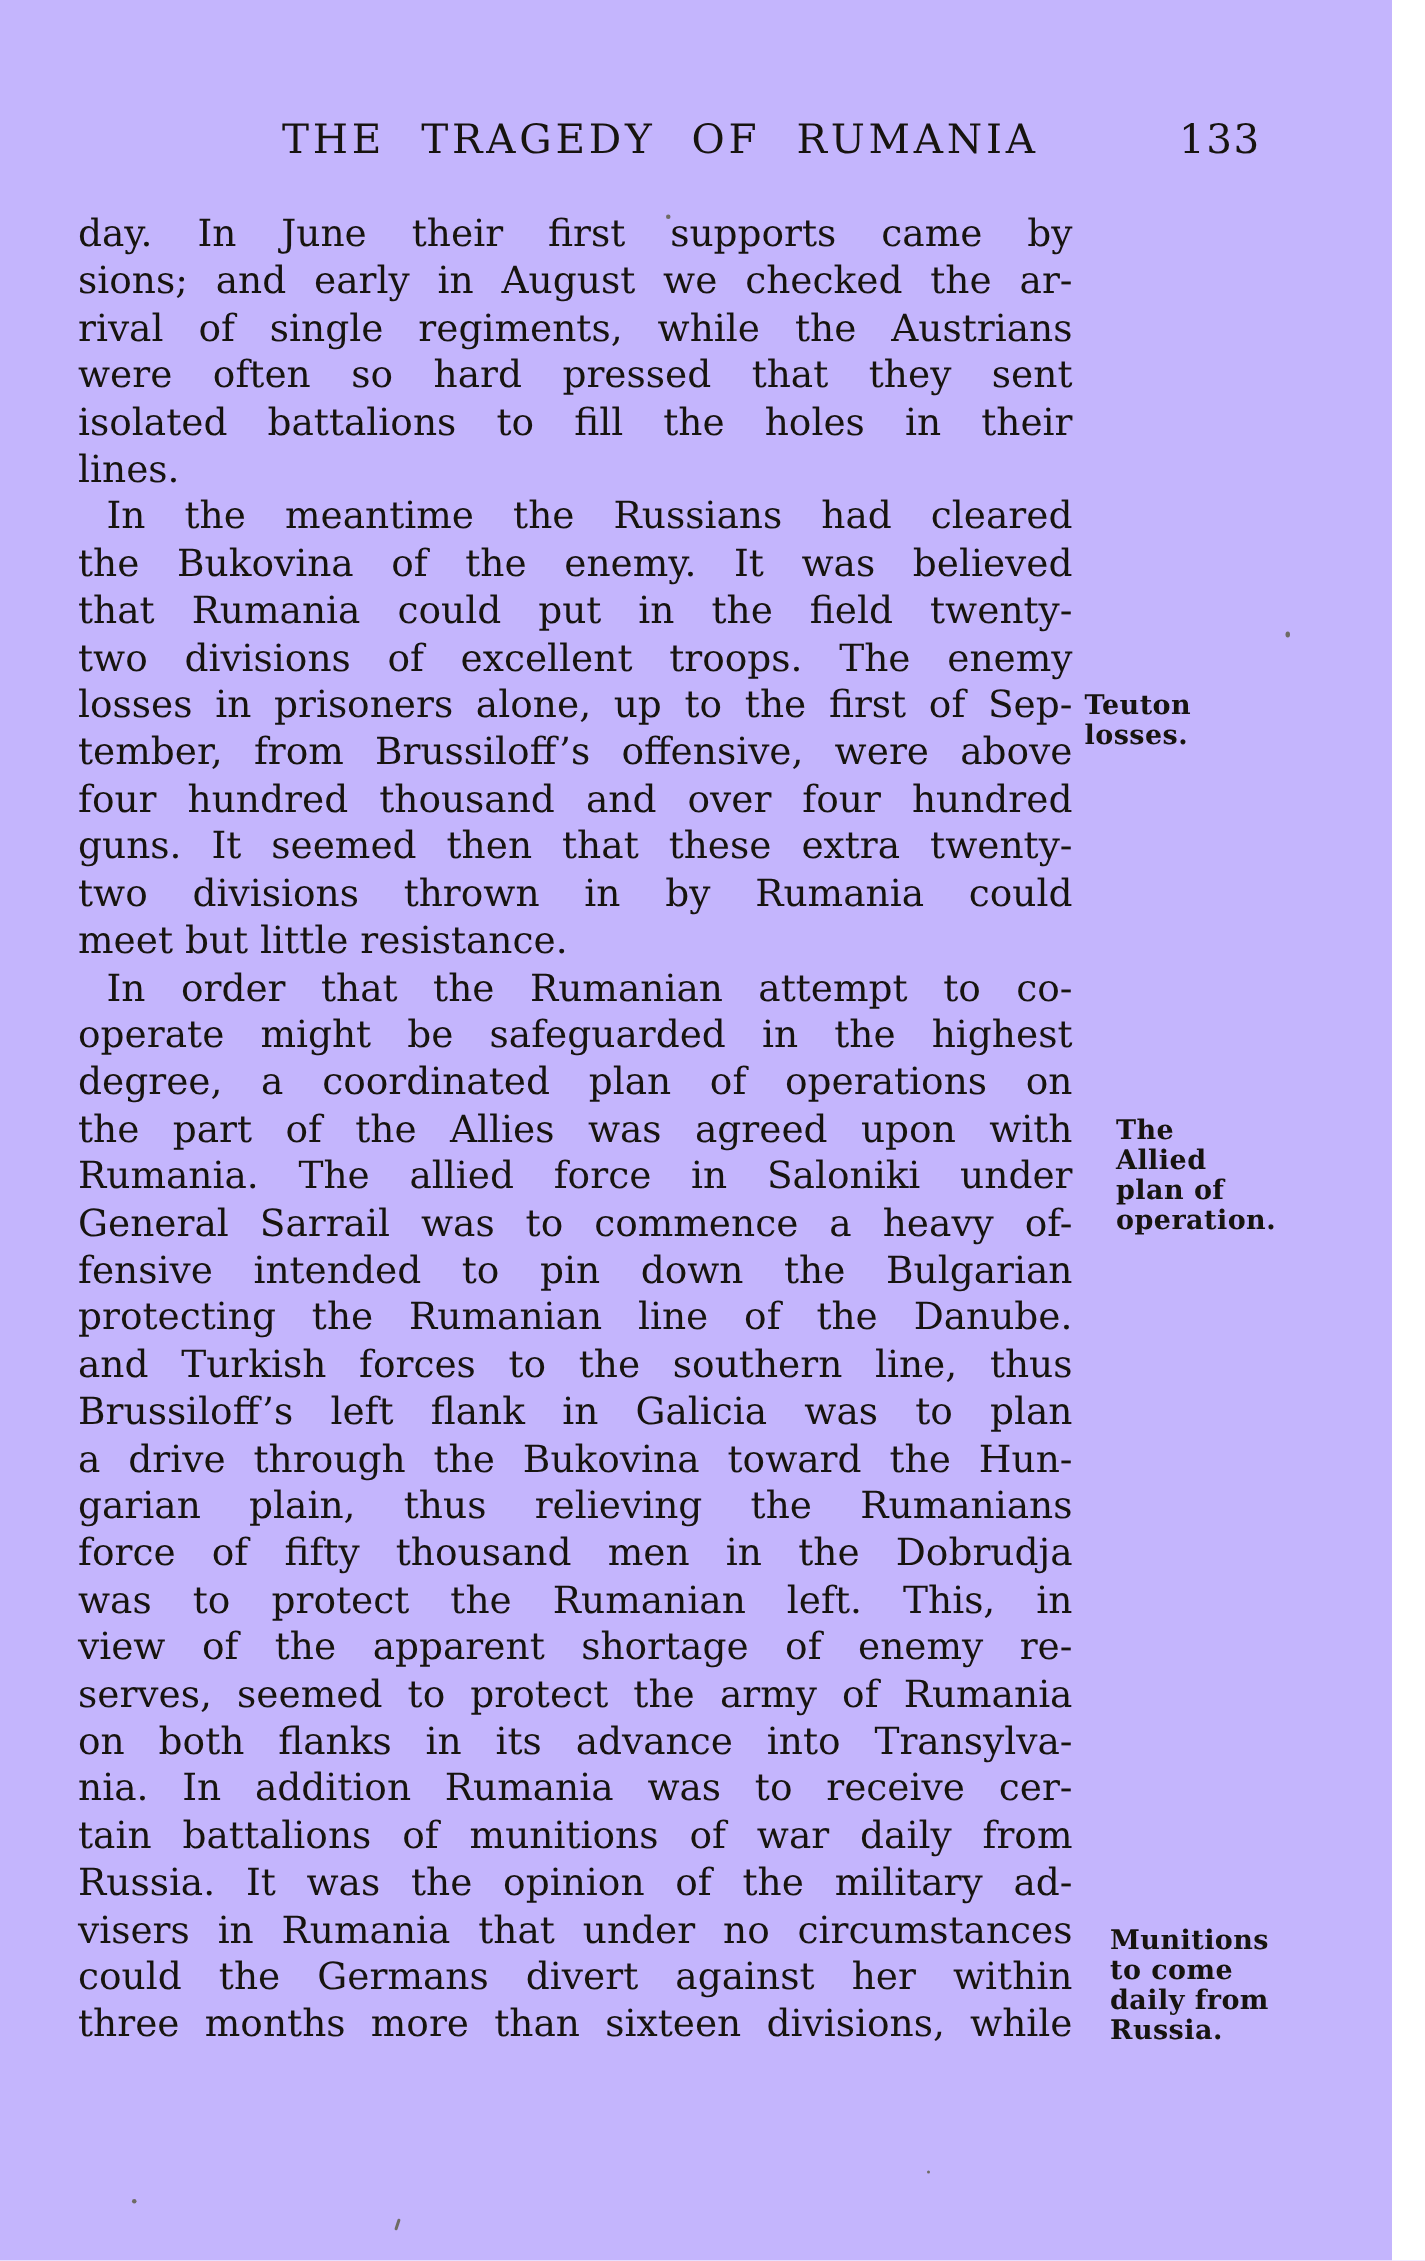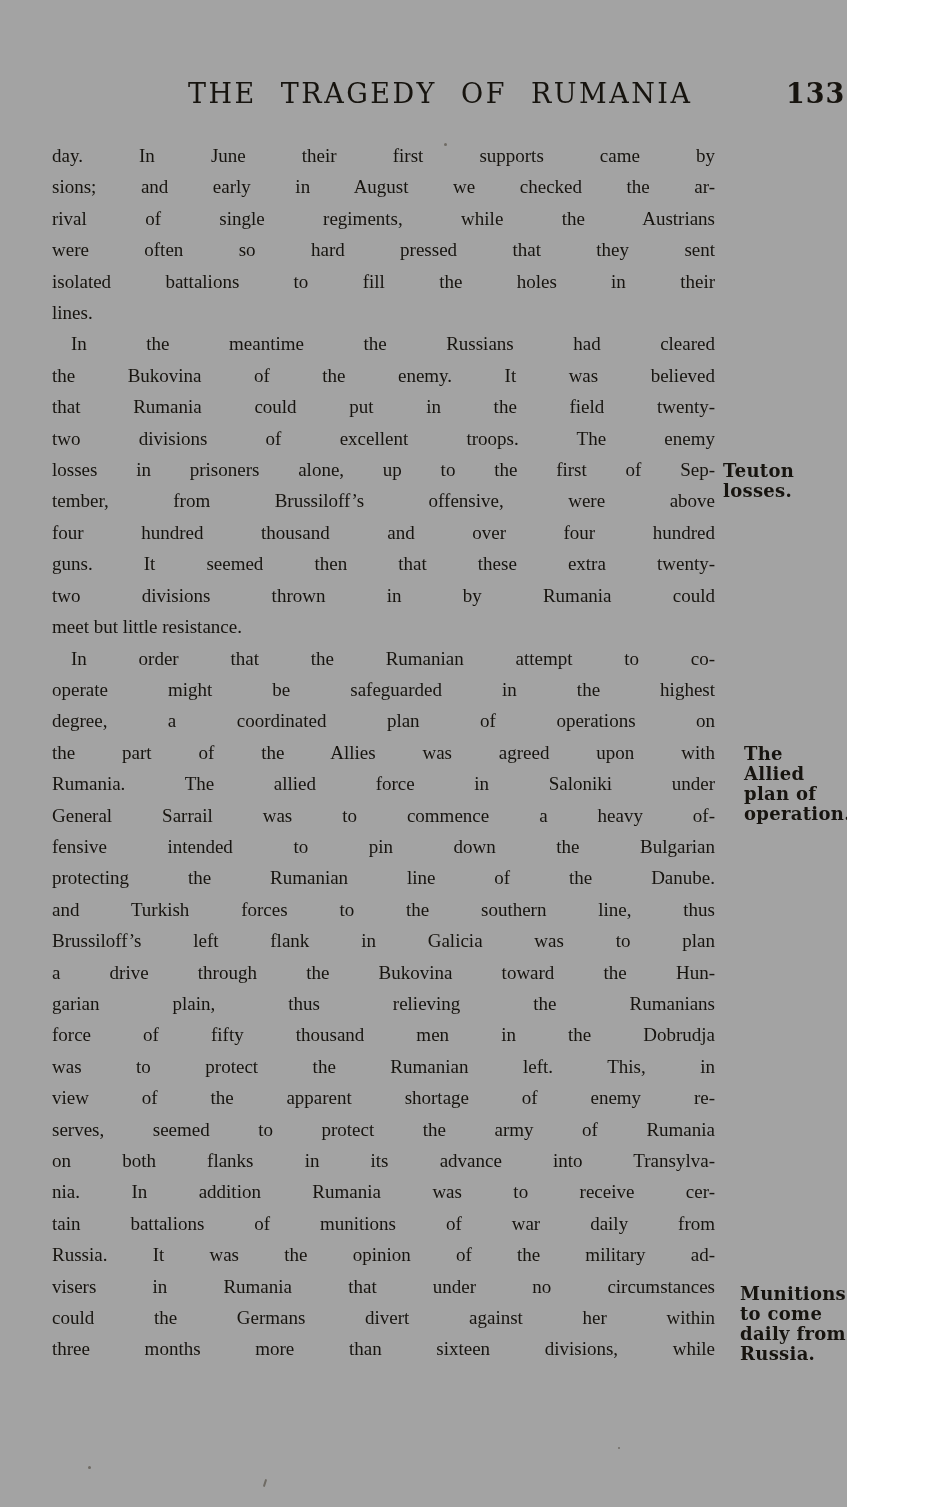--- a/index.html
+++ b/index.html
@@ -2,23 +2,23 @@
 <html><head>
 <meta charset="utf-8">
 <style>
   html, body {
     margin: 0;
     padding: 0;
     background: #ffffff;
   }
   .page {
     position: relative;
-    width: 847px;
+    width: 928px;
     height: 1507px;
-    background: #a3a3a3;
+    background: #c4b5fd;
     overflow: hidden;
     font-family: "DejaVu Serif", "Liberation Serif", serif;
     color: #17140f;
   }
   
   .running-head {
     position: absolute;
     top: 78px;
     left: 0;
     width: 950px;
@@ -34,37 +34,35 @@
     word-spacing: 13px;
     white-space: nowrap;
   }
   .head-pagenum {
     position: absolute;
     left: 786px;
     top: 0;
     font-size: 27px;
     line-height: 32px;
     letter-spacing: 1px;
-    font-weight: bold;
   }
   
   .text-column {
     position: absolute;
     left: 52px;
     top: 140px;
     width: 663px;
   }
   .line {
     height: 31.42px;
     line-height: 31.42px;
-    font-size: 19px;
+    font-size: 25px;
     text-align: justify;
     text-align-last: justify;
     white-space: normal;
-    font-family: Liberation Serif, serif;
   }
   .line.end {
     text-align-last: left;
   }
   .line.indent {
     text-indent: 19px;
   }
   
   .margin-note {
     position: absolute;

